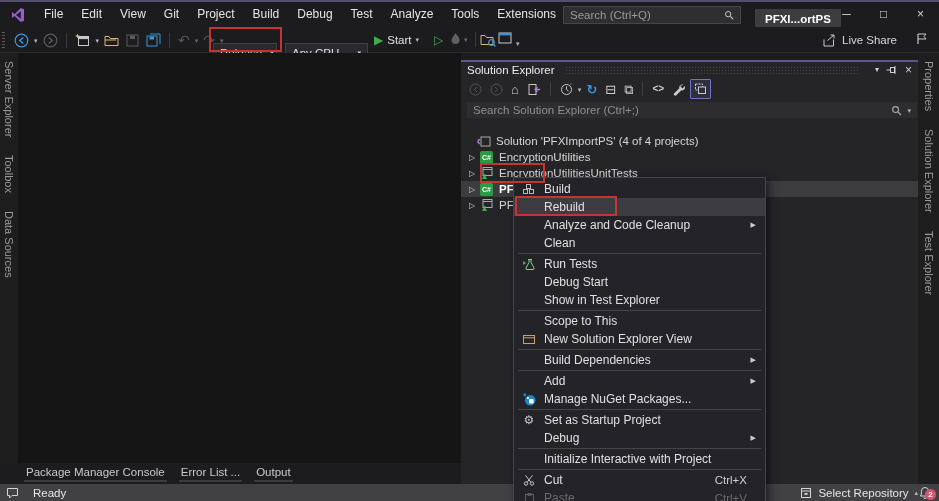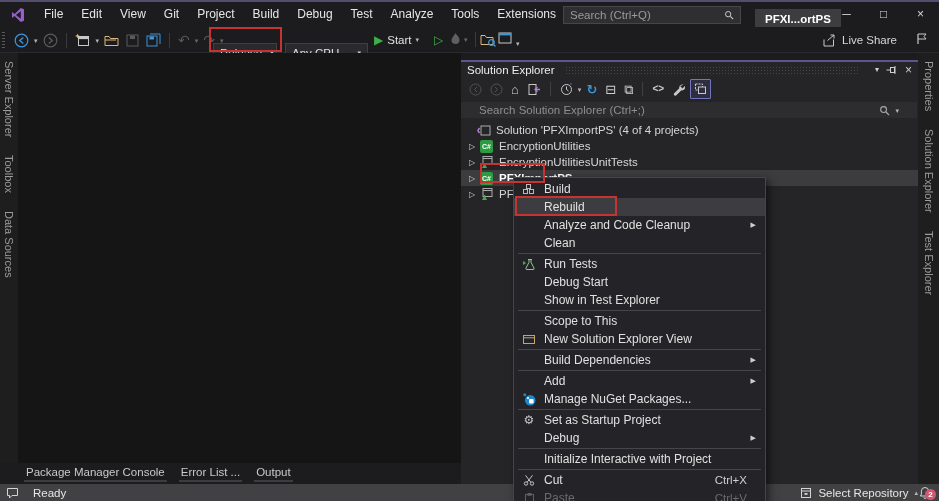--- a/index.html
+++ b/index.html
@@ -58,25 +58,25 @@
   .pan-title{height:15px;display:flex;align-items:center;padding:0 6px;font-size:11.5px;color:#ececec}
   .pt-dots{flex:1;height:8px;margin:0 8px 0 10px;background-image:radial-gradient(#47474a 0.8px,transparent 0.9px);background-size:3px 3px}
   .pt-btn{margin-left:7px;display:flex;align-items:center;color:#cfcfcf}
   .pan-toolbar{height:24px;display:flex;align-items:center;padding-left:5px;gap:2px}
   .pbtn{display:flex;align-items:center;justify-content:center;height:20px;padding:0 3px}
   .pbtn.sel{border:1px solid #7174be;background:#2e2e40;border-radius:1px}
   .psep{width:1px;height:14px;background:#3f3f42;margin:0 4px}
   .pglyph{color:#cdcdcd;font-size:11px;line-height:1}
   .pglyph.blue{color:#3a96dd;font-weight:bold}
   .pglyph.dim{color:#585858}
-  .pan-search{height:16px;margin:1px 1px 0 0;background:#2d2d30;display:flex;align-items:center;padding:0 18px}
+  .pan-search{height:16px;margin:1px 1px 0 6px;background:#2d2d30;display:flex;align-items:center;padding:0 6px}
   .pan-search input{flex:1;background:transparent;border:none;outline:none;color:#8e8e8e;font-size:11.5px;font-family:inherit}
   .pan-search input::placeholder{color:#8e8e8e}
 
-  .tree{margin-top:4px}
+  .tree{margin-top:15px}
   .trow{height:16px;display:flex;align-items:center;font-size:11.5px;color:#d6d6d6;padding-left:6px}
   .trow.sel{background:#3c3c3f;color:#fff}
   .trow.sel .tlabel{font-weight:bold}
   .texp{width:10px;font-size:8px;color:#cfcfcf;text-align:center;flex:none}
   .ticon{width:15px;display:flex;justify-content:center;margin:0 5px 0 2px;flex:none}
   .csproj{width:13px;height:13px;background:#2d9b43;border-radius:2px;color:#fff;font-size:7px;font-weight:bold;display:flex;align-items:center;justify-content:center}
   .tlabel{white-space:nowrap}
   .sol-indent{width:7px;flex:none}
 
   

